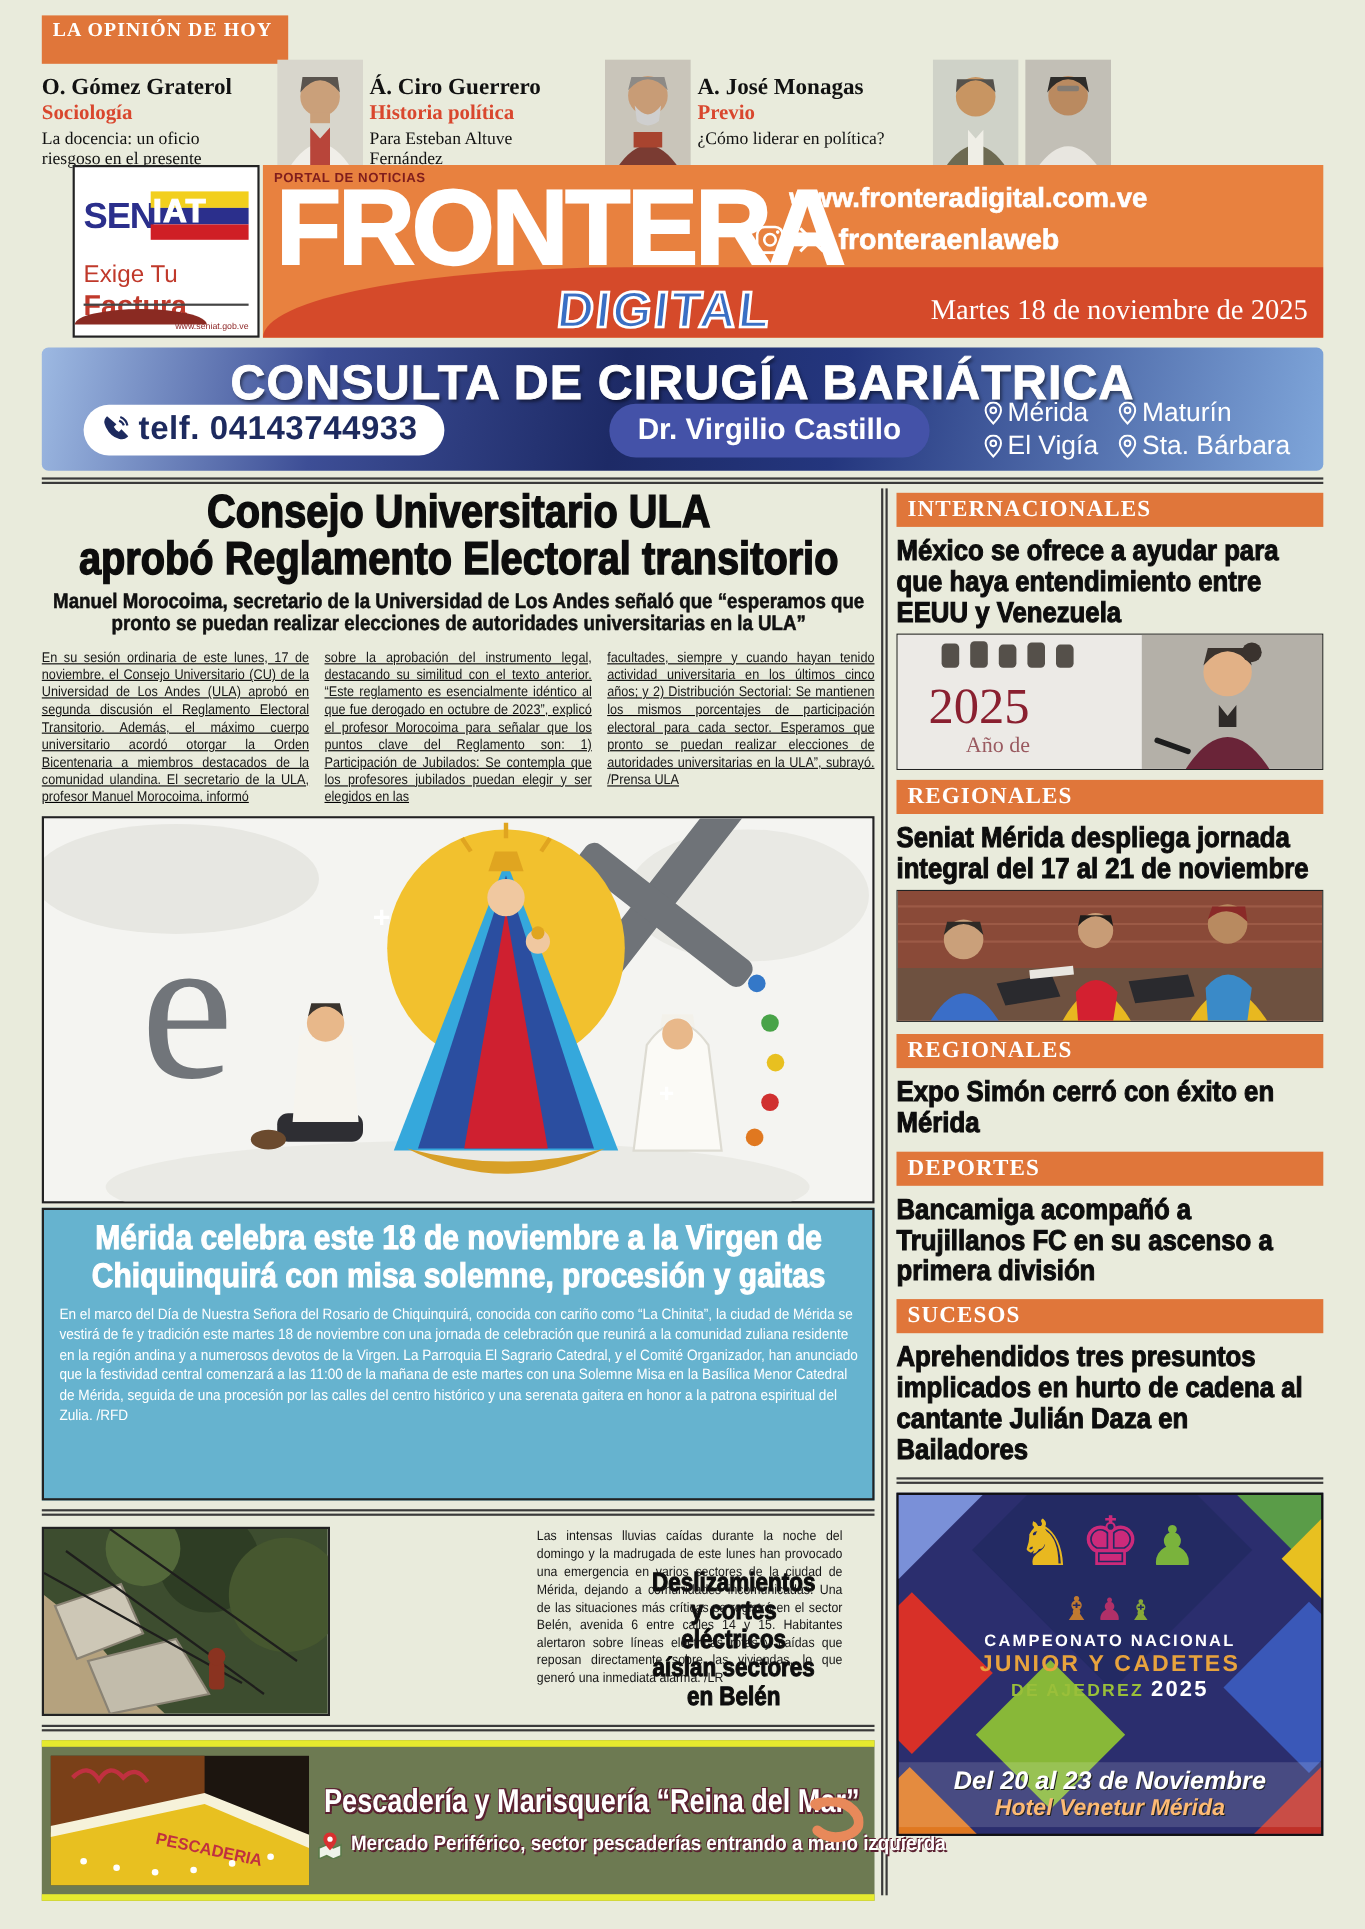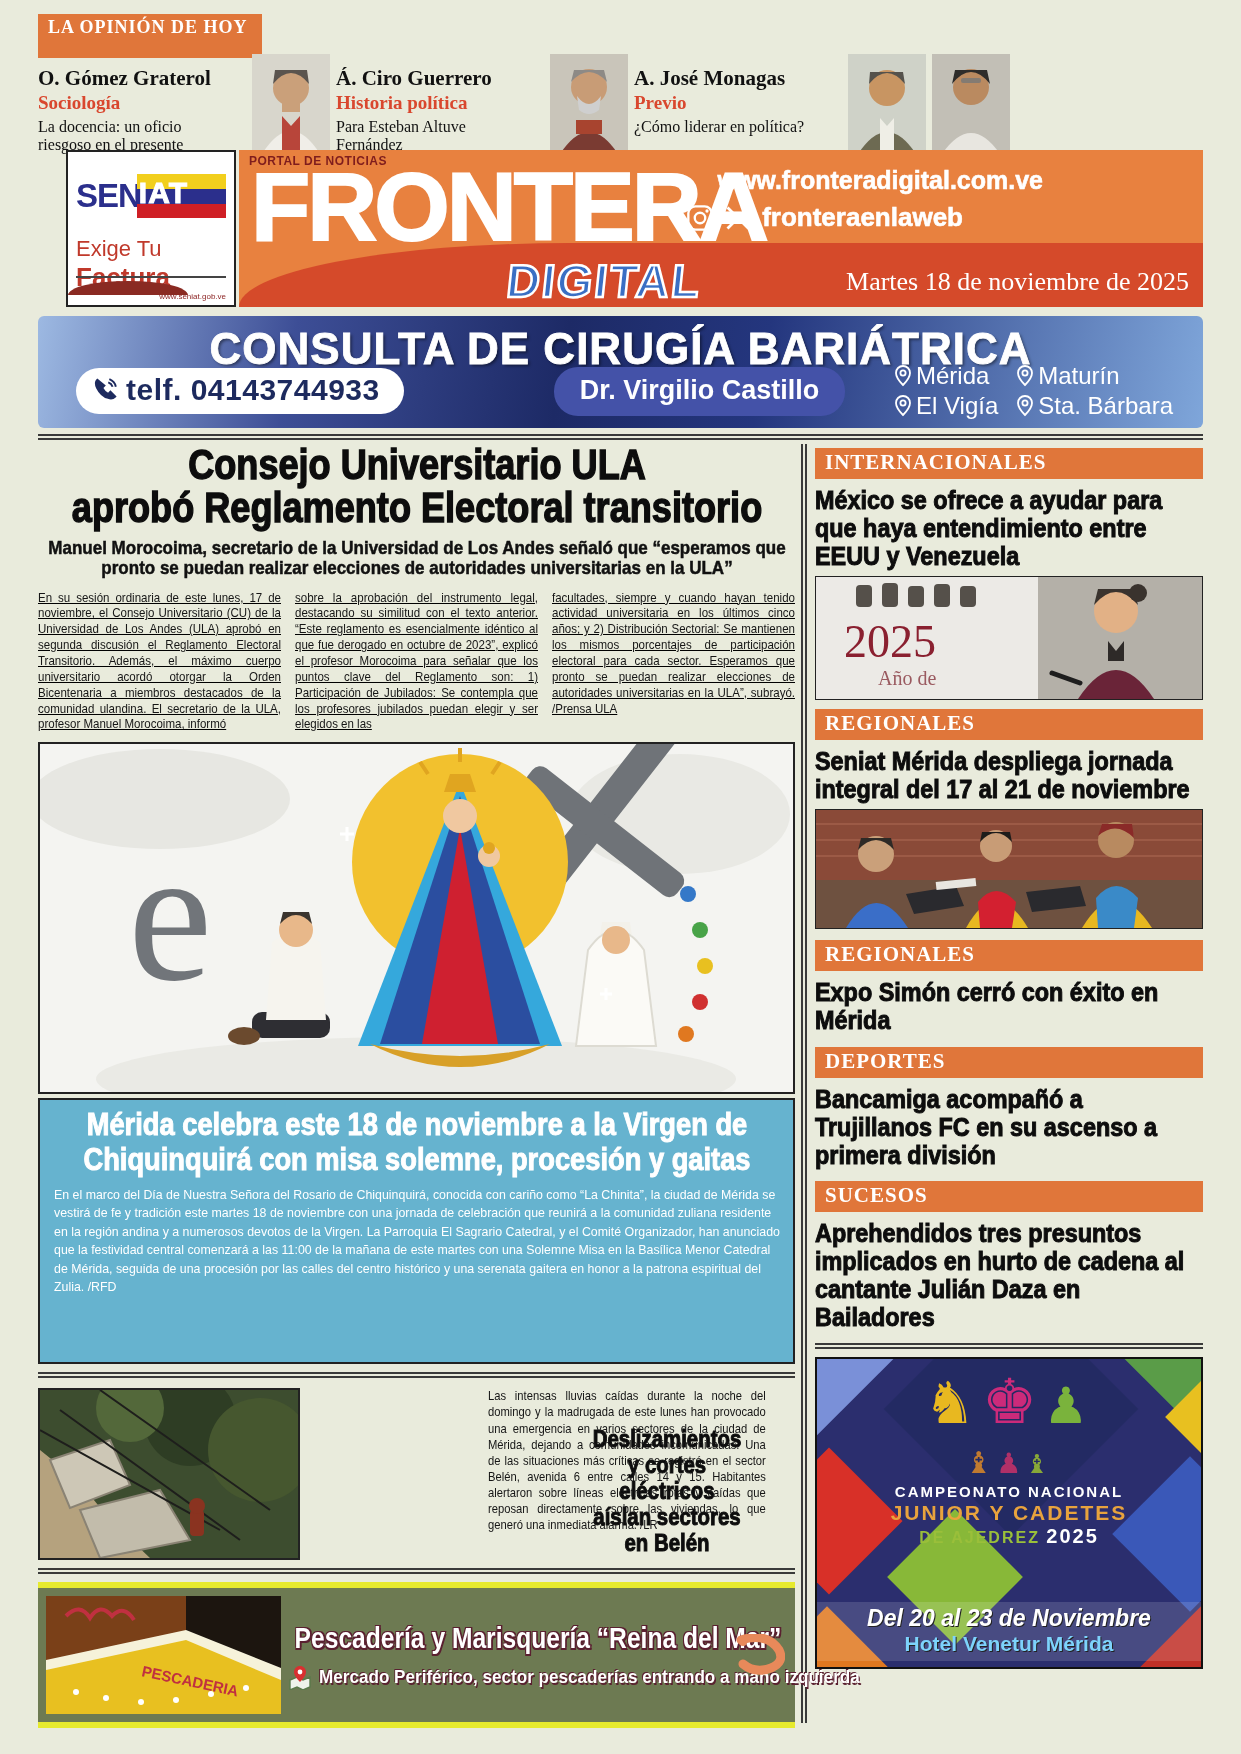--- a/index.html
+++ b/index.html
@@ -95,21 +95,21 @@
   .poster { position:relative; margin-top:8px; width:388px; height:312px; background:#2b2e6e; border:2px solid #111; overflow:hidden; }
   .dia { position:absolute; transform:rotate(45deg); }
   .poster-pieces { position:absolute; top:6px; left:0; right:0; text-align:center; letter-spacing:6px; }
   .poster-small { position:absolute; top:86px; left:0; right:0; text-align:center; letter-spacing:4px; }
   .pl1 { position:absolute; top:124px; left:0; right:0; text-align:center; color:#fff; font-size:15px; font-weight:bold; letter-spacing:2px; }
   .pl2 { position:absolute; top:142px; left:0; right:0; text-align:center; color:#e8a33d; font-size:21px; font-weight:bold; letter-spacing:2px; }
   .pl3 { position:absolute; top:166px; left:0; right:0; text-align:center; font-size:16px; font-weight:bold; letter-spacing:2px; color:#9abf3a; }
   .pl3 b { color:#fff; font-size:20px; }
   .poster-band { position:absolute; left:0; right:0; bottom:6px; background:rgba(255,255,255,.14); text-align:center; padding:3px 0 5px; }
   .pd1 { color:#fff; font-weight:bold; font-style:italic; font-size:23px; text-shadow:1px 1px 0 #222; }
-  .pd2 { color:#7dd3fc; font-weight:bold; font-size:21px; text-shadow:1px 1px 0 #222; }
+  .pd2 { color:#fdba74; font-weight:bold; font-style:italic; font-size:21px; text-shadow:1px 1px 0 #222; }
 
   svg { display:block; }
 </style>
 </head>
 <body>
 
 <div id="page">
 
   <div class="abs" style="left:38px; top:14px; width:1165px; height:136px;">
     <div class="op-banner slab">LA OPINIÓN DE HOY</div>

